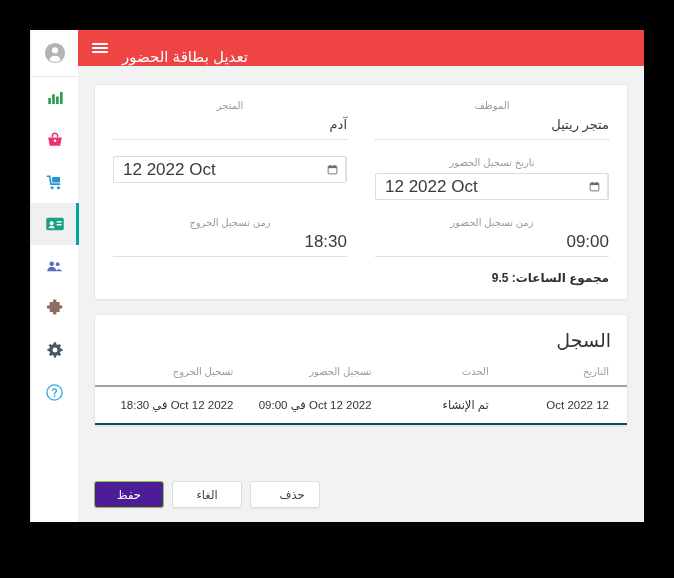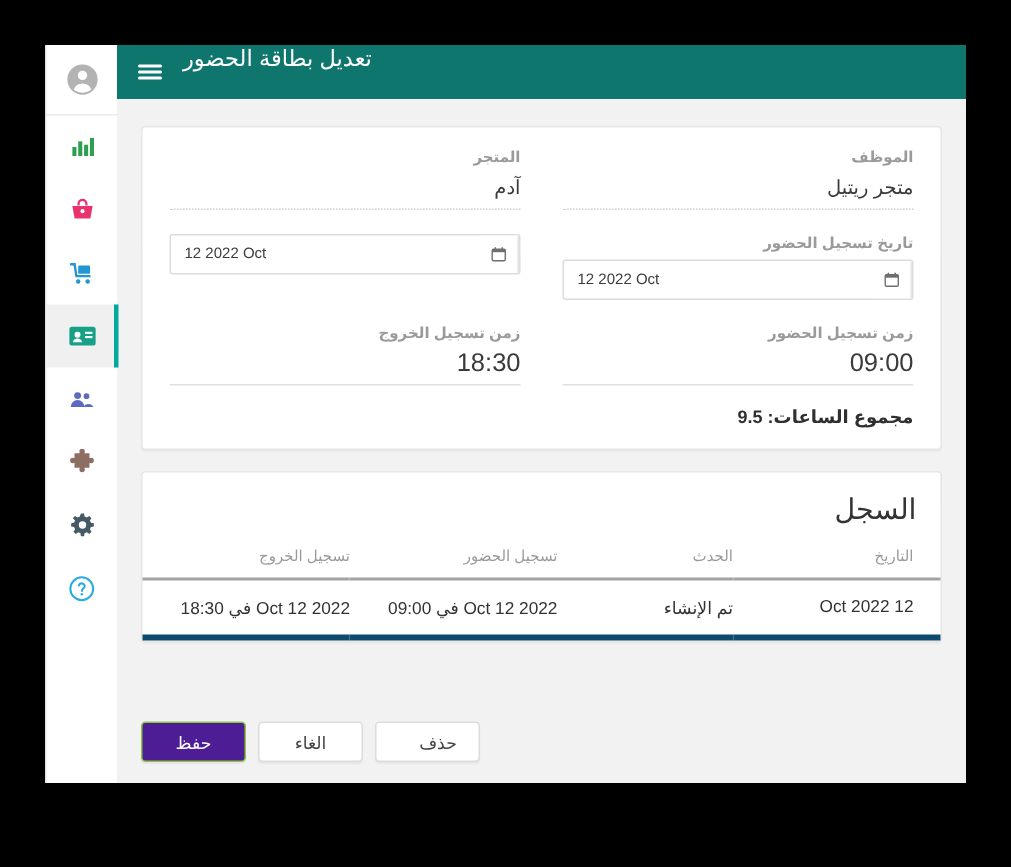--- a/index.html
+++ b/index.html
@@ -79,23 +79,23 @@
     display: flex;
     flex-direction: column;
     min-width: 0;
     background: #f2f2f2;
   }
 
   
   .topbar {
     height: 36px;
     flex: 0 0 36px;
-    background: #0f766e;
-    display: flex;
-    align-items: flex-start;
+    background: #ef4444;
+    display: flex;
+    align-items: flex-end;
     padding: 0 0 0 0;
     color: #ffffff;
   }
   .hamburger {
     width: 44px;
     height: 36px;
     display: flex;
     align-items: center;
     justify-content: center;
     cursor: pointer;
@@ -145,24 +145,23 @@
     flex: 1 1 50%;
     min-width: 0;
     padding: 0 0 0 0;
   }
   .fcol.right { padding-left: 14px; }
   .fcol.left  { padding-right: 14px; }
 
   .flabel {
     font-size: 10px;
     color: #9a9a9a;
-    text-align: right;
+    text-align: center;
     margin-bottom: 3px;
     line-height: 14px;
-    font-weight: bold;
   }
   .fvalue-dotted {
     font-size: 13px;
     color: #3a3a3a;
     text-align: right;
     padding-bottom: 5px;
     border-bottom: 1px dotted #d0d0d0;
     line-height: 18px;
     min-height: 23px;
   }
@@ -186,21 +185,21 @@
     border: 1px solid #dcdcdc;
     border-radius: 2px;
     background: #ffffff;
     height: 27px;
     overflow: hidden;
   }
   .date-text {
     flex: 1 1 auto;
     direction: ltr;
     text-align: left;
-    font-size: 10px;
+    font-size: 17px;
     color: #3a3a3a;
     padding: 0 9px;
     display: flex;
     align-items: center;
   }
   .date-btn {
     flex: 0 0 26px;
     border-right: 1px solid #e4e4e4;
     display: flex;
     align-items: center;
@@ -238,21 +237,21 @@
     color: #9a9a9a;
     text-align: right;
     padding: 4px 0 8px 0;
     border-bottom: 2px solid #a3a3a3;
   }
   table.log td {
     font-size: 11.5px;
     color: #333333;
     text-align: right;
     padding: 11px 0 11px 0;
-    border-bottom: 4px solid #0c4a6e;
+    border-bottom: 2px solid #0c4a6e;
     white-space: nowrap;
   }
   table.log th:first-child, table.log td:first-child { padding-right: 18px; }
   table.log th:last-child,  table.log td:last-child  { padding-left: 18px; }
 
   
   .footer {
     padding: 14px 16px 14px 16px;
     display: flex;
     flex-direction: row-reverse;

